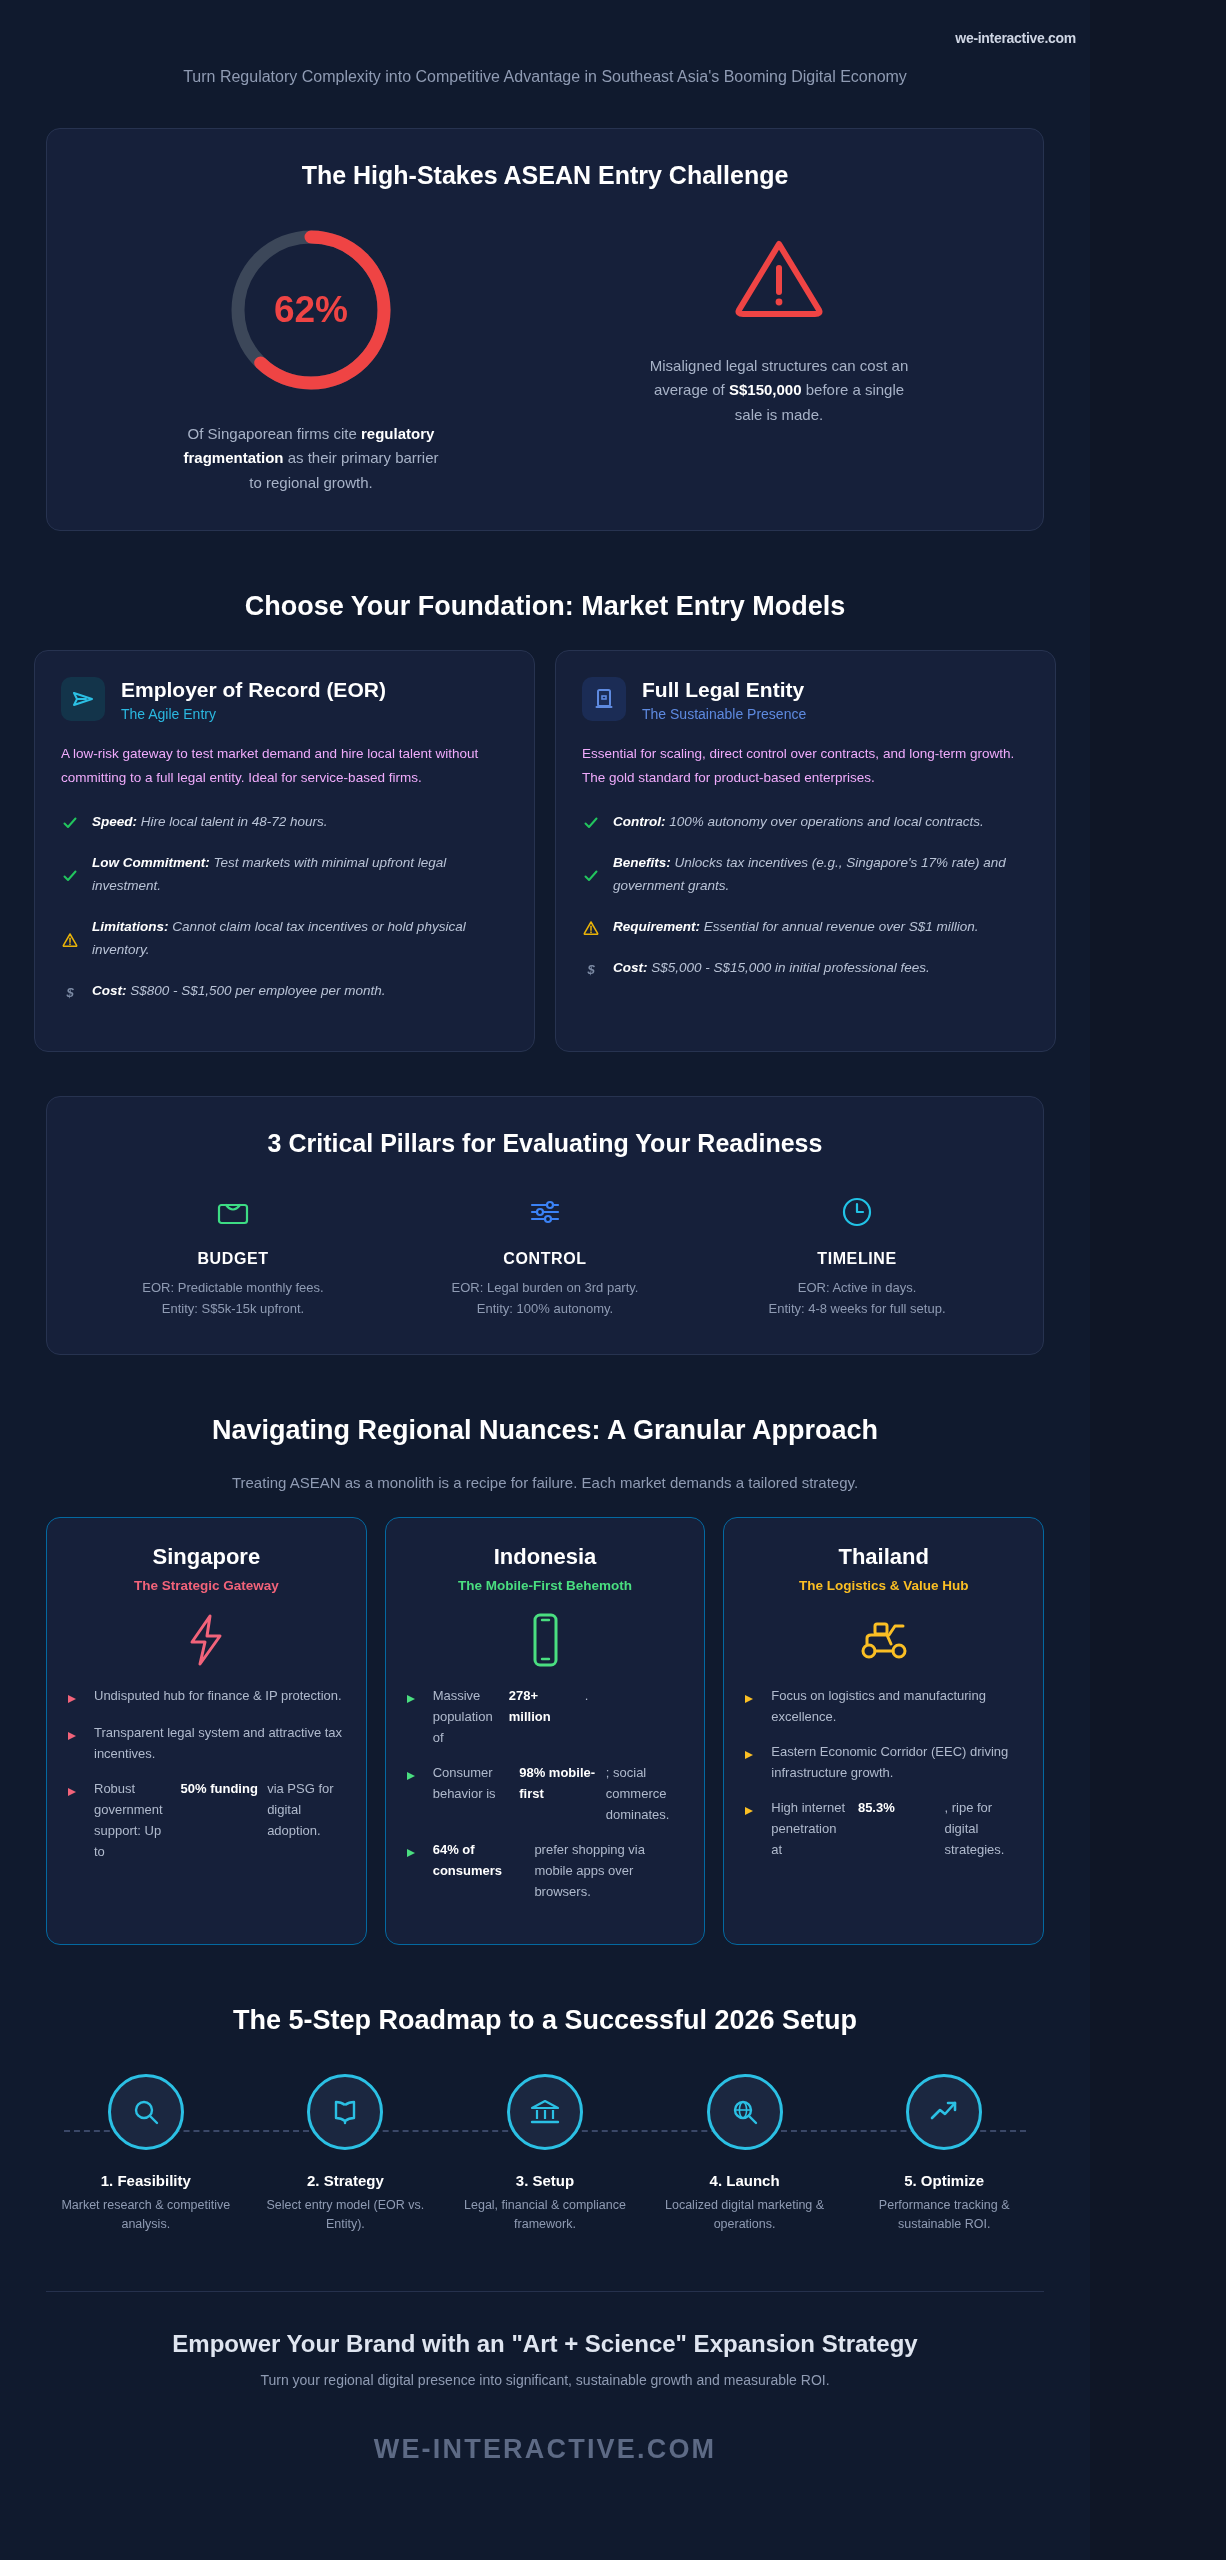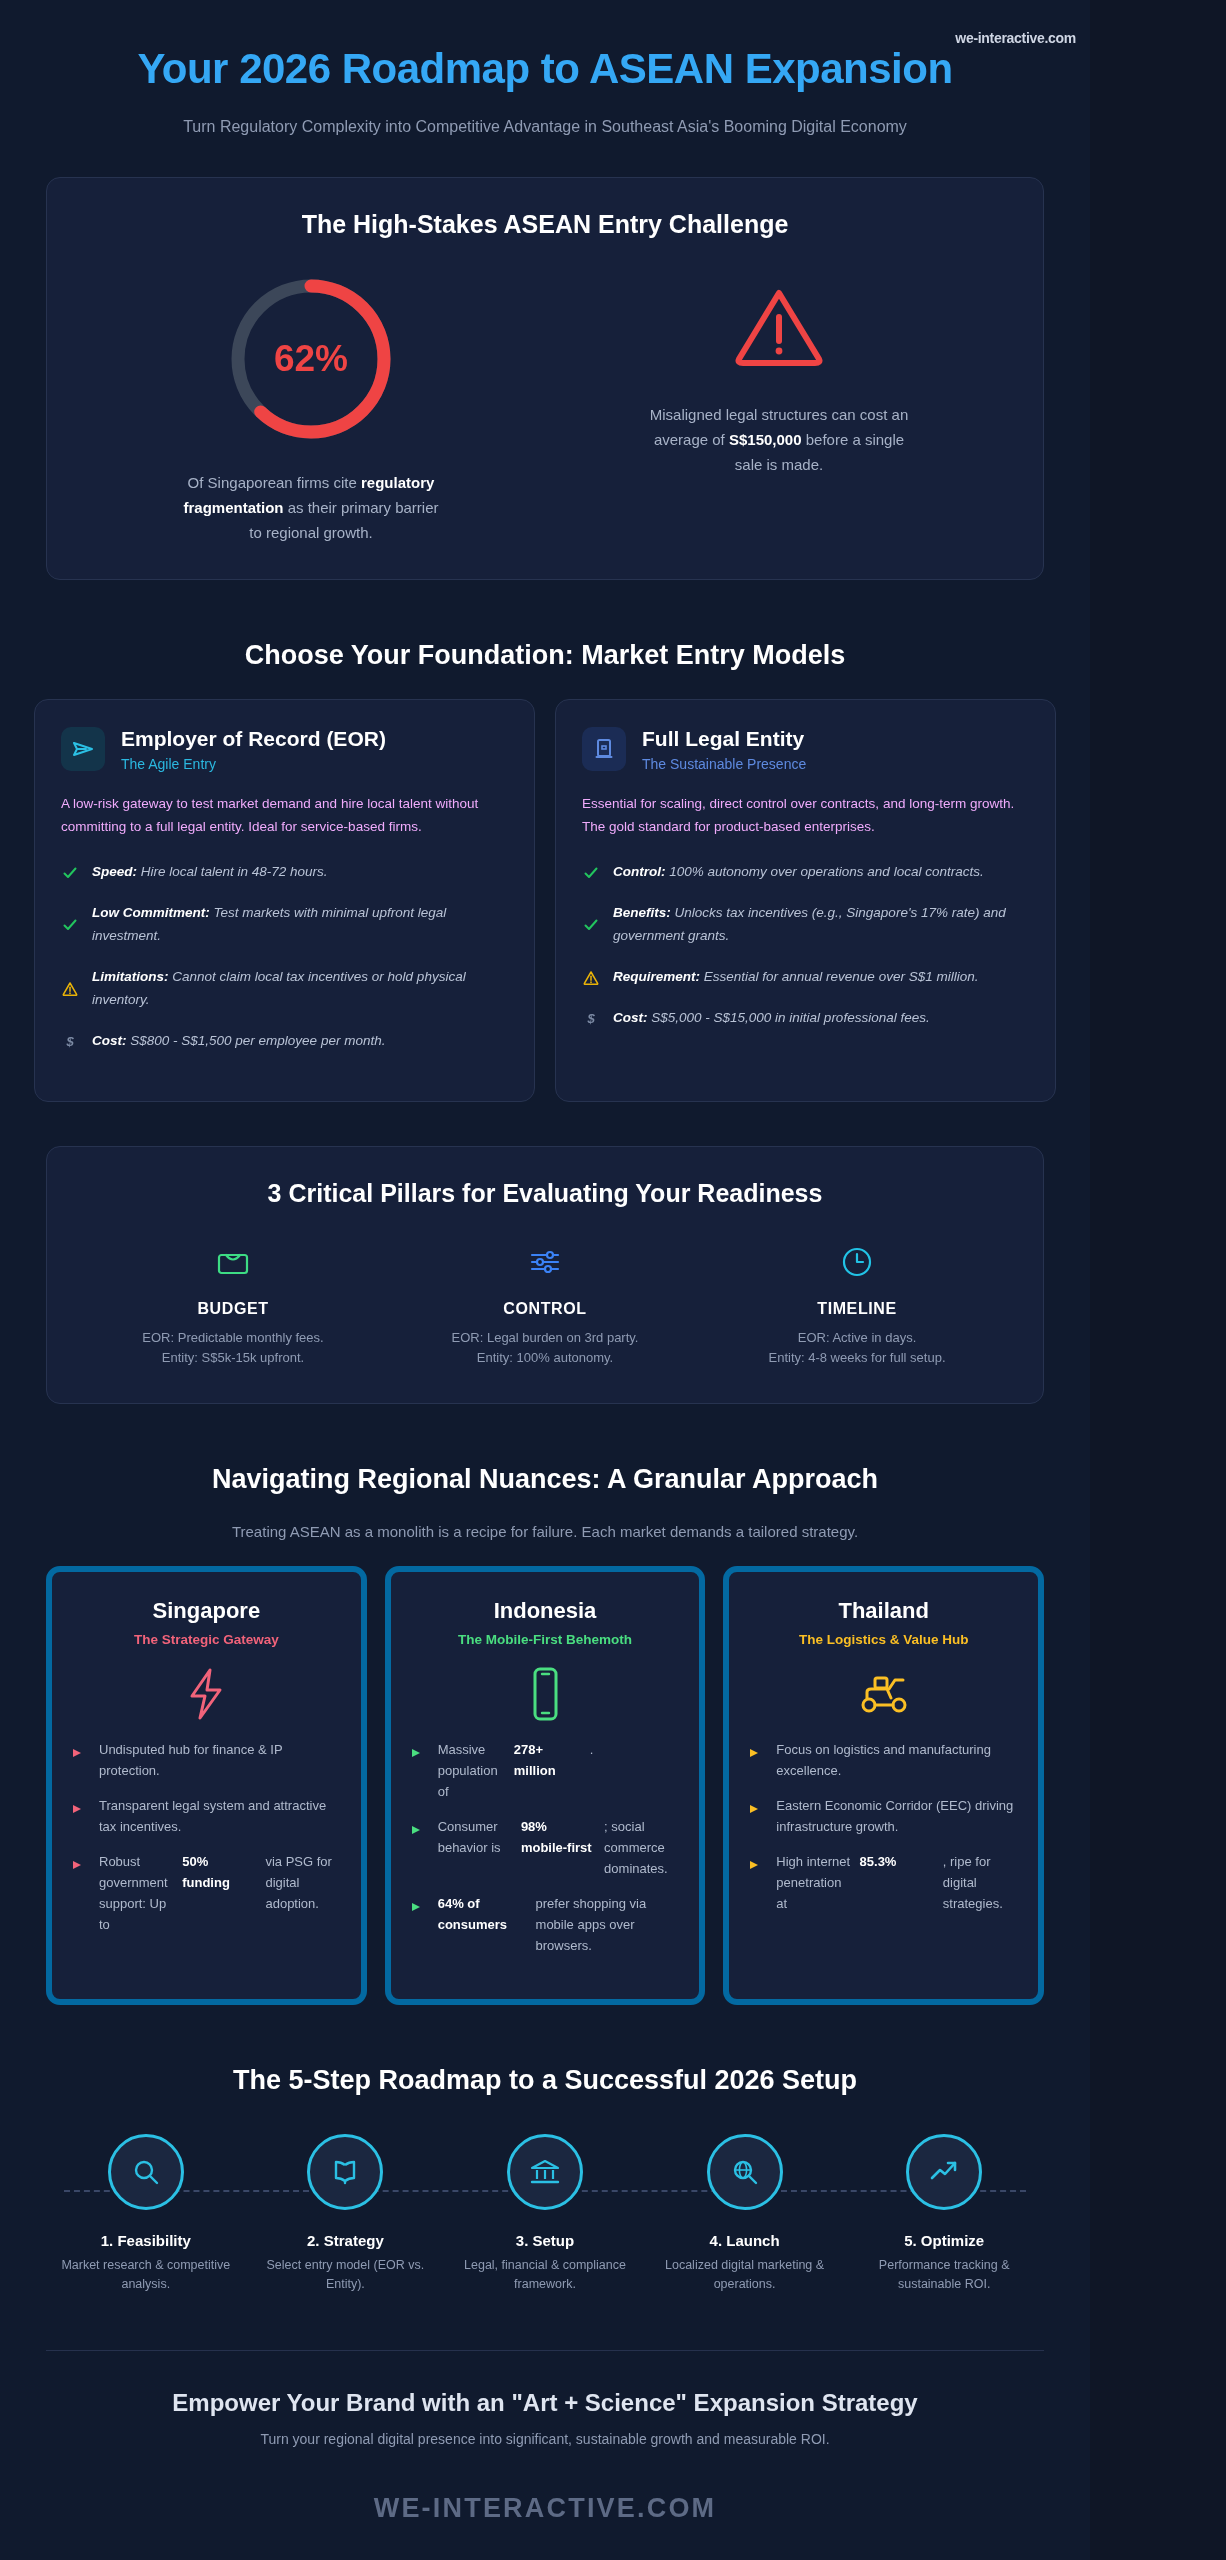--- a/index.html
+++ b/index.html
@@ -138,21 +138,21 @@
   .pillar { flex: 1; text-align: center; padding: 0 16px; }
   .pillar-ico { height: 40px; margin-bottom: 18px; display: flex; align-items: center; justify-content: center; }
   .pillar-name { font-size: 16px; font-weight: 700; letter-spacing: 0.6px; color: #ffffff; margin-bottom: 10px; }
   .pillar-line { font-size: 13px; line-height: 1.6; color: #8f9bb3; }
 
   
   .countries { display: flex; gap: 18px; margin: 0 46px; }
   .ccard {
     flex: 1;
     background: #16203a;
-    border: 6px solid #0369a1;
+    border: 1px solid #0369a1;
     border-radius: 14px;
     padding: 26px 20px 28px;
   }
   .c-name { text-align: center; font-size: 22px; font-weight: 700; color: #ffffff; }
   .c-tag { text-align: center; font-size: 13.5px; font-weight: 700; margin-top: 8px; }
   .c-ico { height: 62px; display: flex; align-items: center; justify-content: center; margin: 16px 0 14px; }
   .c-item { display: flex; gap: 15px; margin-bottom: 14px; align-items: flex-start; }
   .c-arrow { flex: 0 0 12px; padding-top: 5px; }
   .c-body { font-size: 13px; line-height: 1.62; color: #b0bacd; }
   .c-body b { color: #ffffff; font-weight: 700; }
@@ -195,21 +195,20 @@
 </style>
 </head>
 <body>
 
 <div class="page">
   <div class="canvas">
 
     <div class="watermark-top">we-interactive.com</div>
 
     <div class="header">
-      <div class="h-title">Your 2026 Roadmap to ASEAN Expansion</div>
       <div class="h-sub">Turn Regulatory Complexity into Competitive Advantage in Southeast Asia's Booming Digital Economy</div>
     </div>
 
     <div class="panel">
       <div class="panel-title">The High-Stakes ASEAN Entry Challenge</div>
       <div class="challenge-row">
 
         <div class="challenge-col">
           <div class="donut-wrap">
             <div class="donut">

